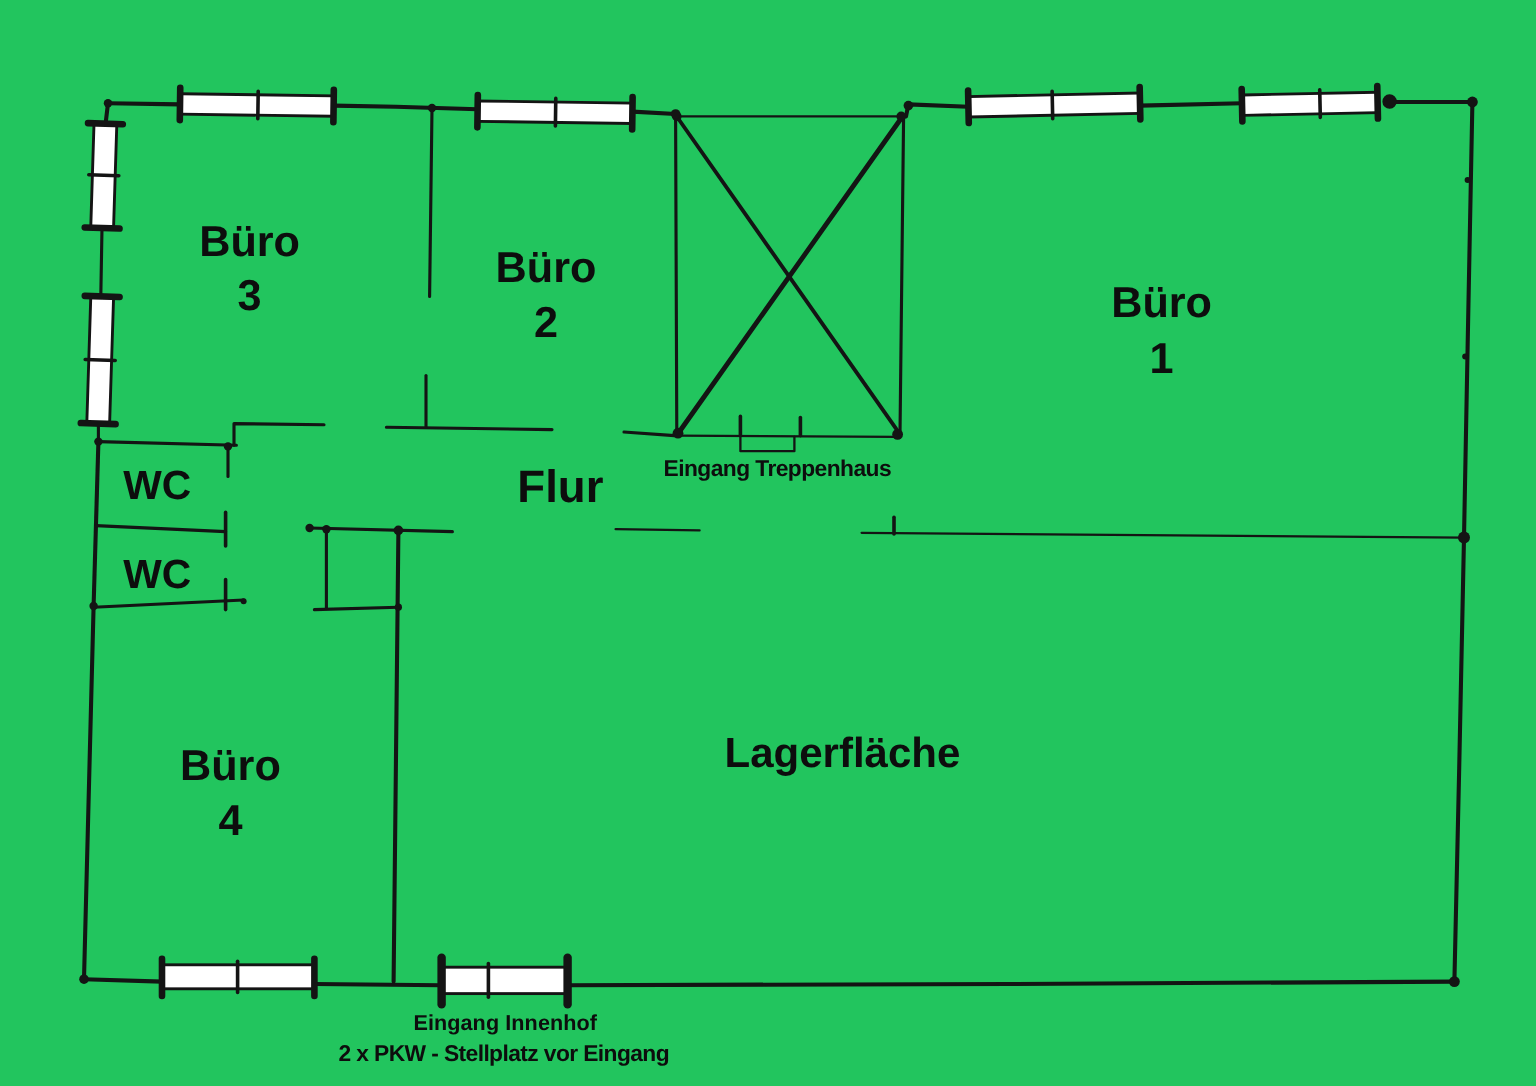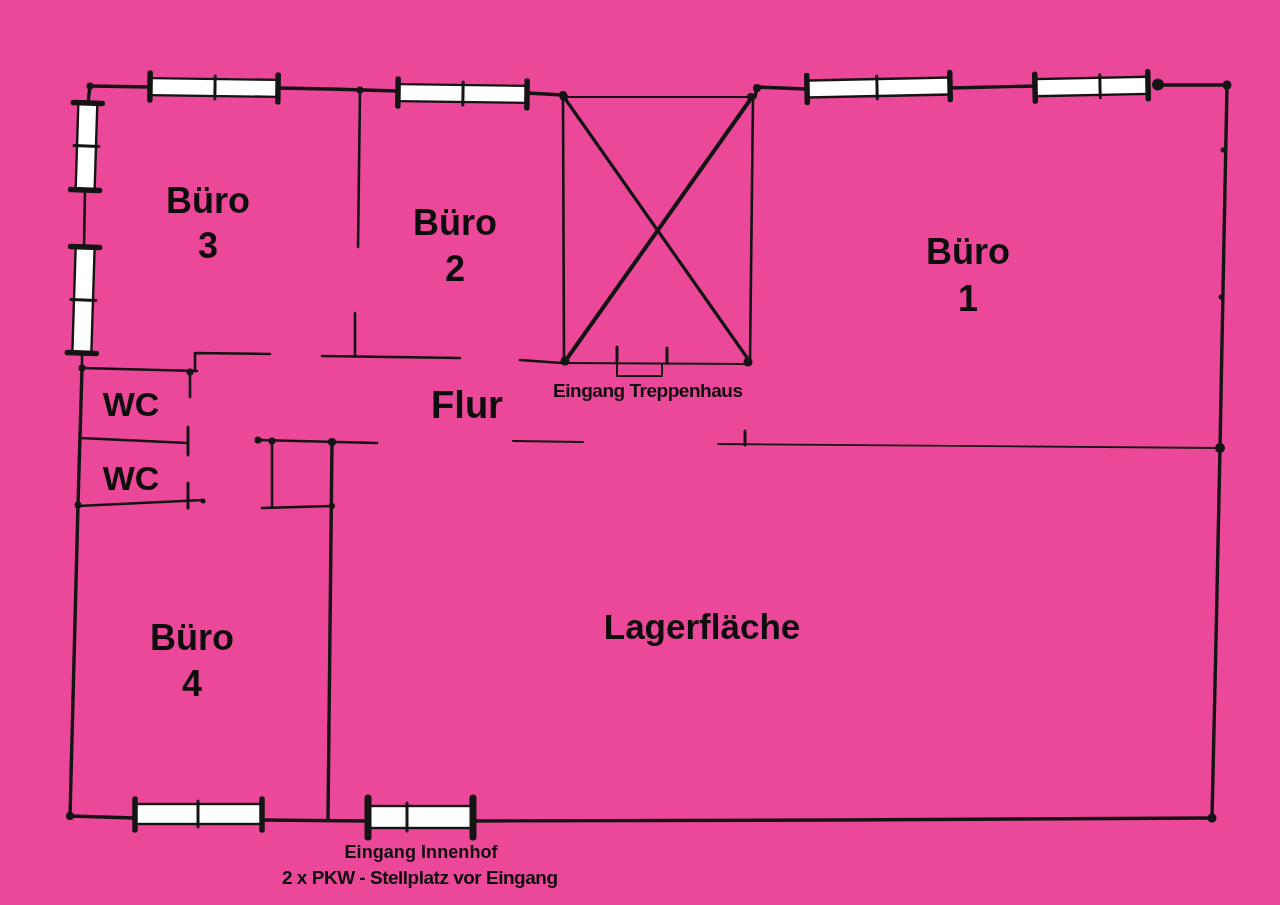--- a/index.html
+++ b/index.html
@@ -1,17 +1,17 @@
 <!DOCTYPE html>
 <html><head>
 <meta charset="utf-8">
 <style>
   html,body{margin:0;padding:0;background:#ffffff;}
   body{width:1280px;height:905px;overflow:hidden;}
-  .plan-wrap{width:1280px;height:905px;background:#ec4899;}
+  .plan-wrap{width:1280px;height:905px;background:#22c55e;}
   svg{display:block;}
   .wall{fill:none;stroke:#141414;stroke-linecap:round;stroke-linejoin:round;}
   .thick{stroke-width:3.4;}
   .mid{stroke-width:2.6;}
   .thin{stroke-width:1.9;}
   .winrect{fill:#ffffff;stroke:#141414;stroke-width:2.4;}
   .cap{stroke:#141414;stroke-width:5.5;stroke-linecap:round;}
   .capheavy{stroke:#141414;stroke-width:7;stroke-linecap:round;}
   .divtick{stroke:#141414;stroke-width:3;stroke-linecap:round;}
   .dot{fill:#141414;stroke:none;}

